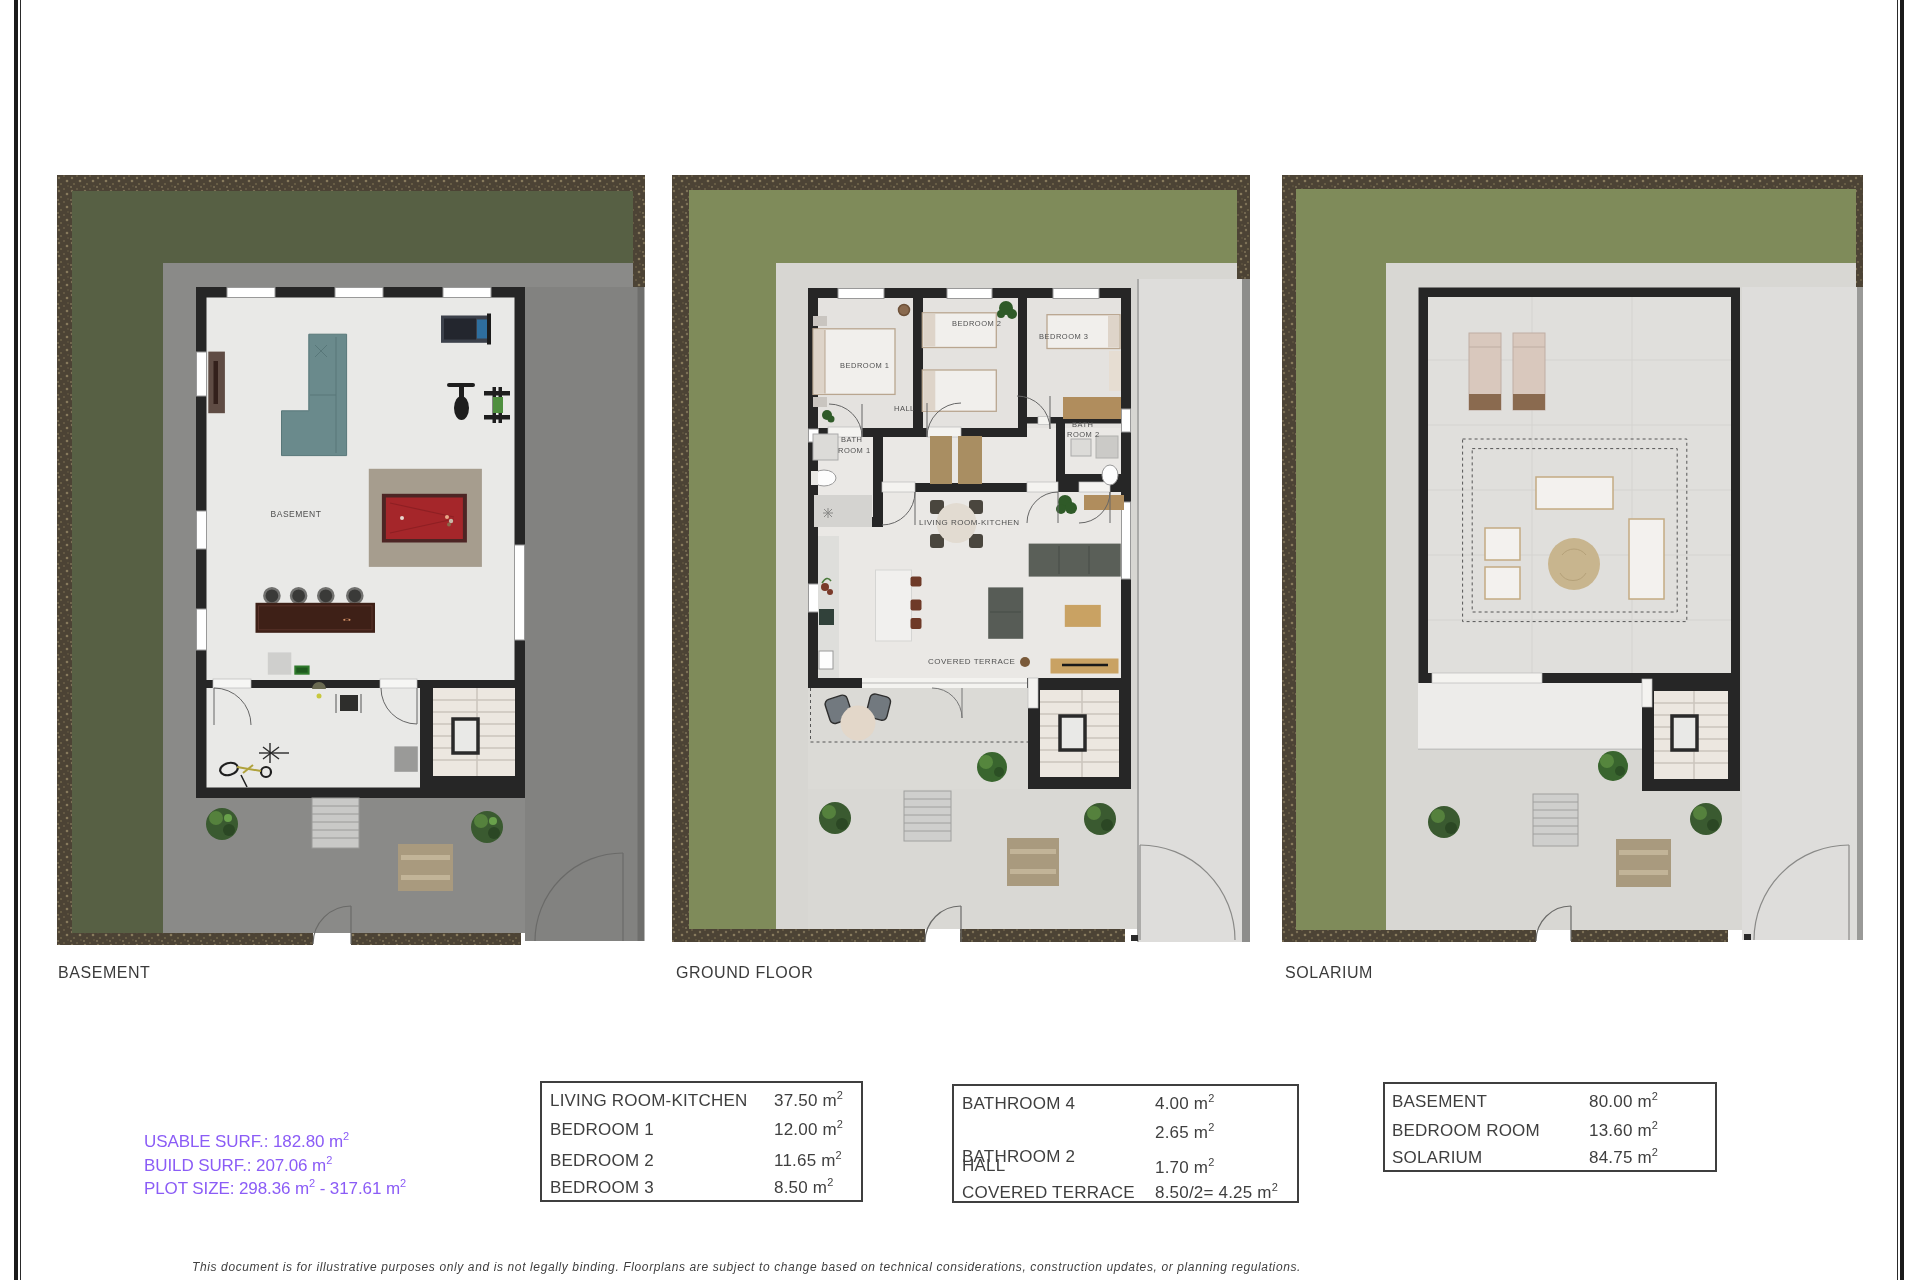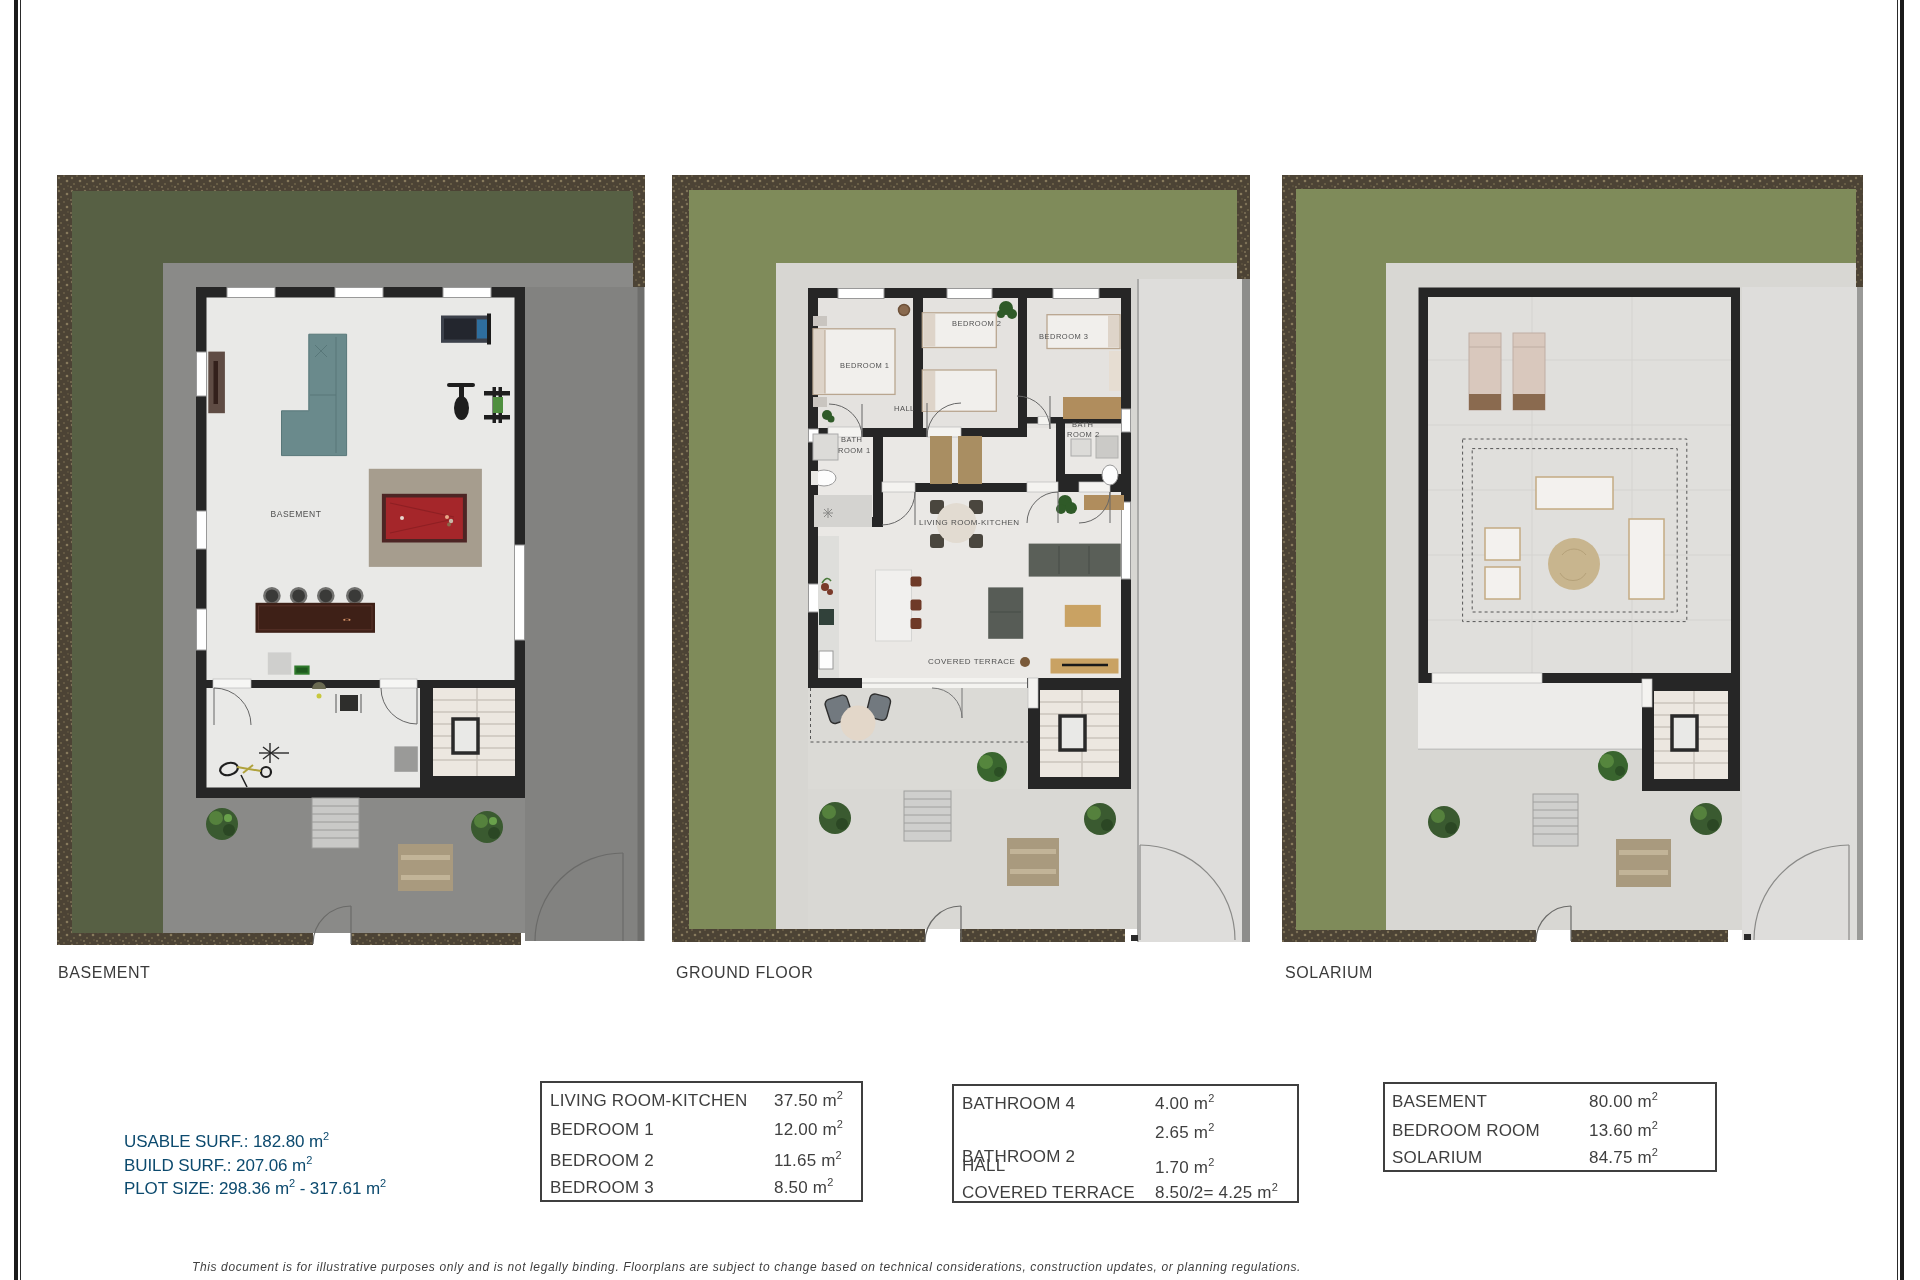--- a/index.html
+++ b/index.html
@@ -516,21 +516,21 @@
 
   <path d="M 472 765 A 95 95 0 0 1 567 670" fill="none" stroke="#8a8a88" stroke-width="1.2"></path>
   <line x1="567" y1="670" x2="567" y2="765" stroke="#8a8a88" stroke-width="1.2"></line>
   <rect x="462" y="759" width="7" height="6" fill="#2a2a2a"></rect>
 </svg>
 
 <div class="lbl" style="left:58px;top:964px;">BASEMENT</div>
 <div class="lbl" style="left:676px;top:964px;">GROUND FLOOR</div>
 <div class="lbl" style="left:1285px;top:964px;">SOLARIUM</div>
 
-<div class="abs" style="left:124px;top:1130px;font-size:17px;color:#0c4a6e;line-height:23.7px;letter-spacing:-0.1px;">
+<div class="abs" style="left:144px;top:1130px;font-size:17px;color:#8b5cf6;line-height:23.7px;letter-spacing:-0.1px;">
 USABLE SURF.: 182.80 m<sup>2</sup><br>
 BUILD SURF.: 207.06 m<sup>2</sup><br>
 PLOT SIZE: 298.36 m<sup>2</sup> - 317.61 m<sup>2</sup>
 </div>
 
 <div class="tbl" style="left:540px;top:1081px;width:319px;height:117px;">
   <div class="trow" style="left:8px;top:8px;">LIVING ROOM-KITCHEN</div>
     <div class="trow" style="left:232px;top:8px;">37.50 m<sup>2</sup></div>
   <div class="trow" style="left:8px;top:37px;">BEDROOM 1</div>
     <div class="trow" style="left:232px;top:37px;">12.00 m<sup>2</sup></div>

